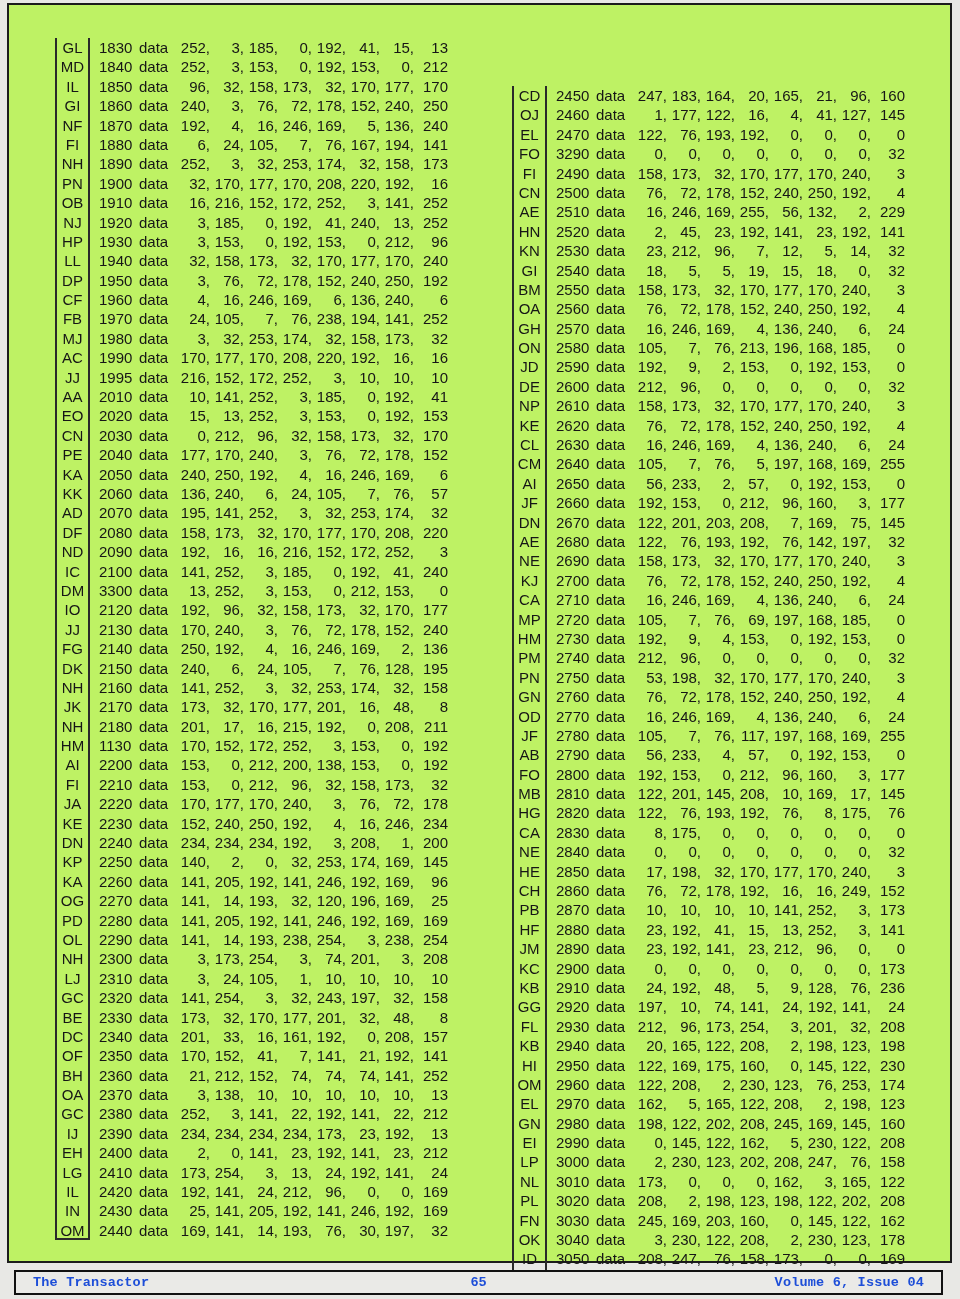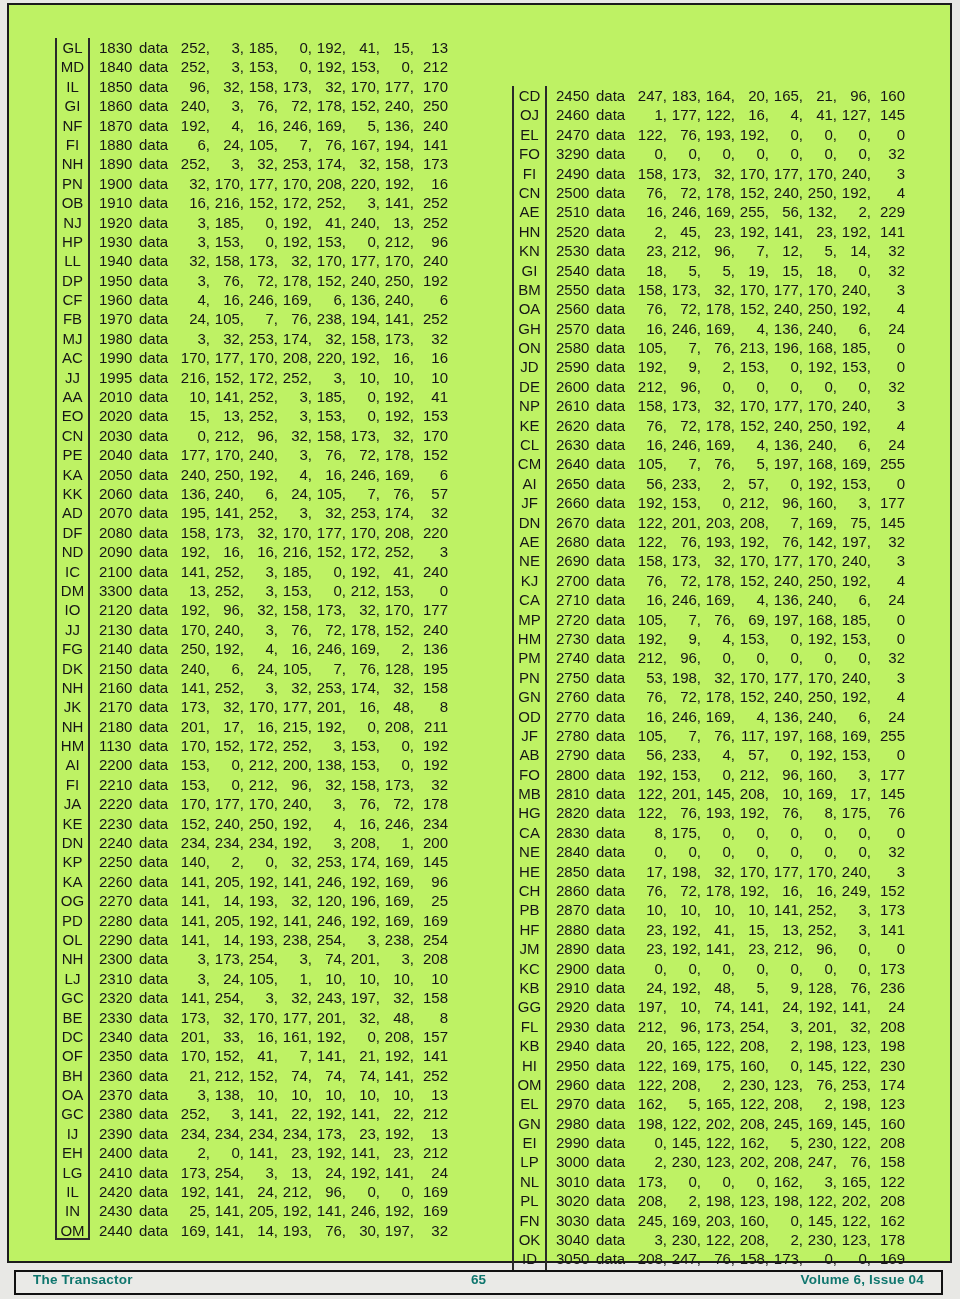--- a/index.html
+++ b/index.html
@@ -64,23 +64,25 @@
   }
   .footer {
     position: absolute;
     left: 14px;
     top: 1270px;
     width: 925px;
     height: 21px;
     border: 2px solid #111111;
     background: #eaeae7;
     display: flex;
+    align-items: center;
     font-size: 13.5px;
     font-weight: bold;
-    color: #0f766e;
+    color: #1d4ed8;
+    font-family: Liberation Mono, monospace;
   }
   .f-left  { flex: 1; padding-left: 17px; text-align: left; letter-spacing: 0.2px; }
   .f-center{ flex: 0 0 auto; text-align: center; }
   .f-right { flex: 1; padding-right: 17px; text-align: right; letter-spacing: 0.2px; }
 </style>
 </head>
 <body>
 
 <div class="page">
   <div class="main-box">

